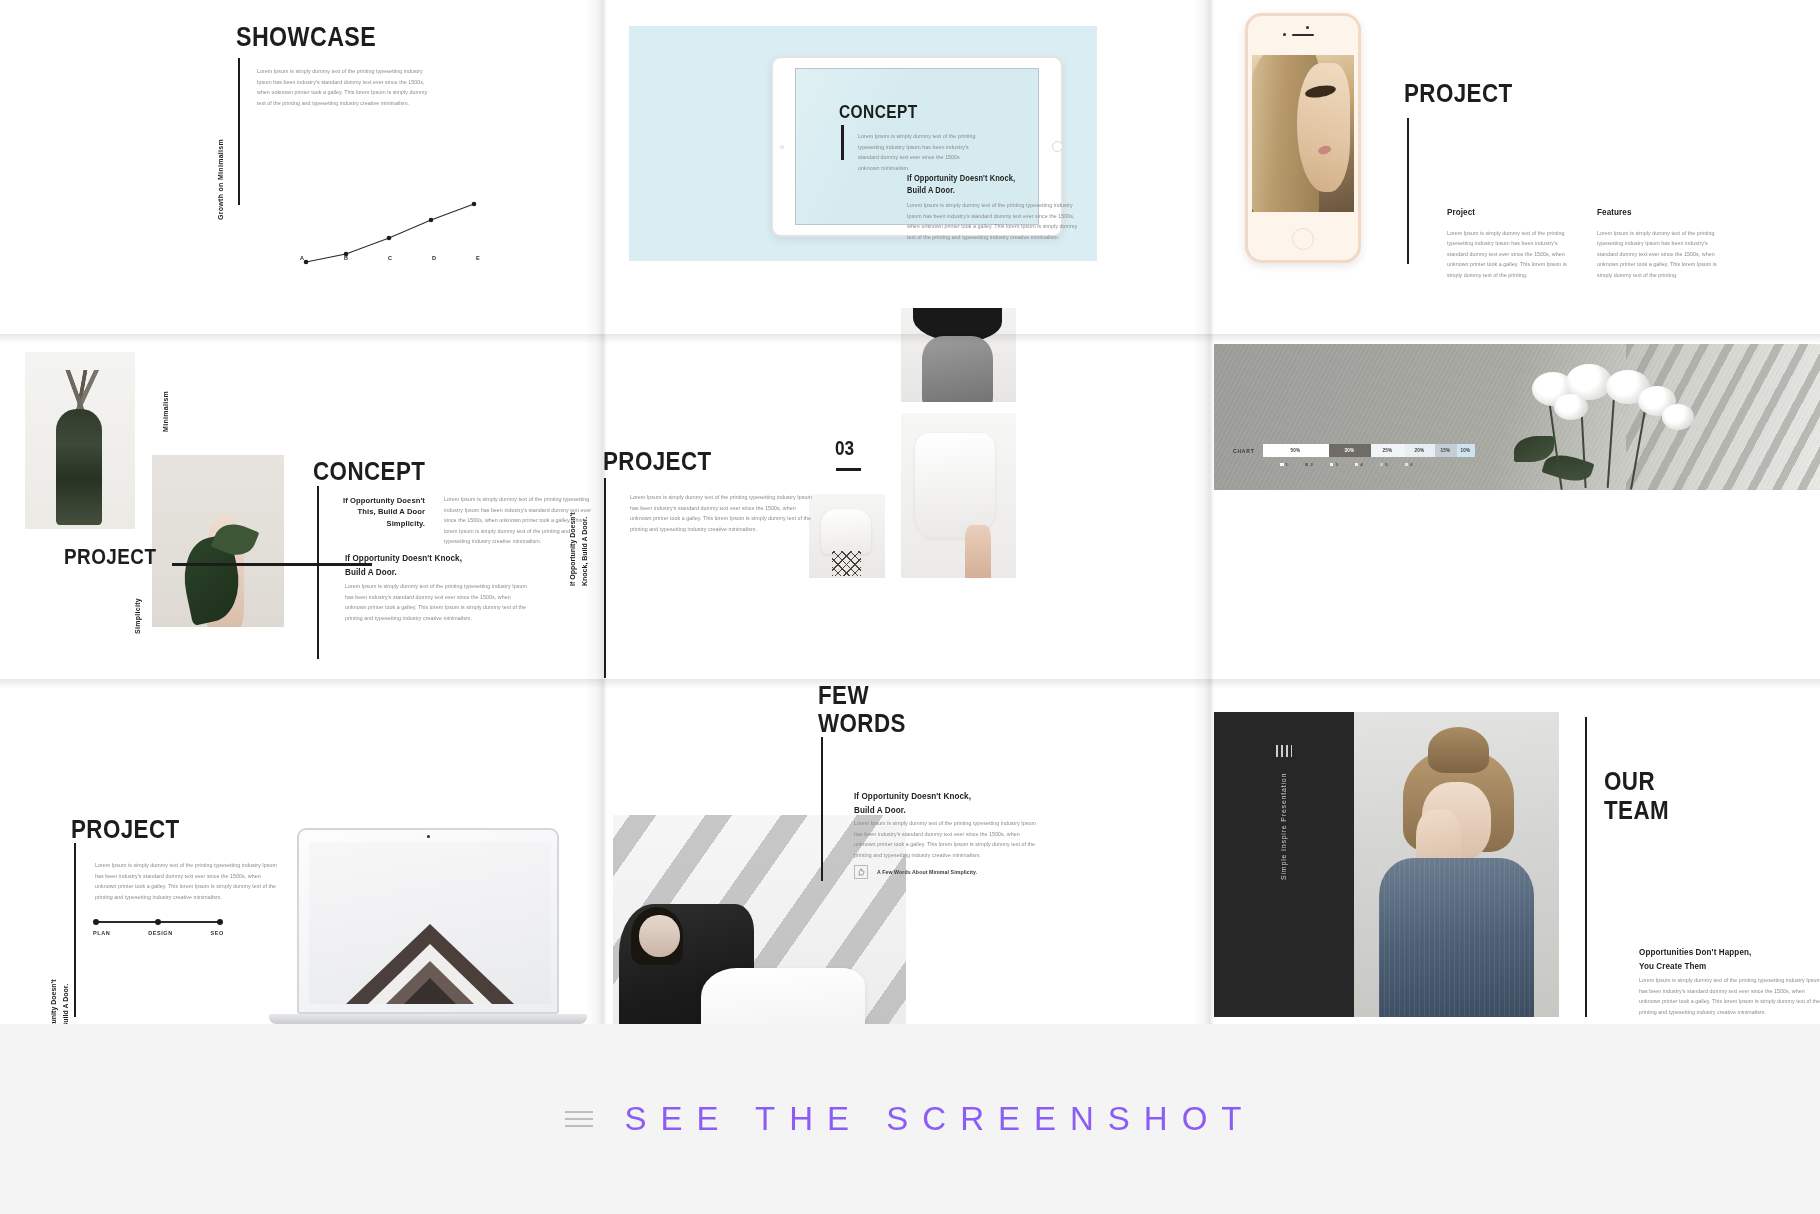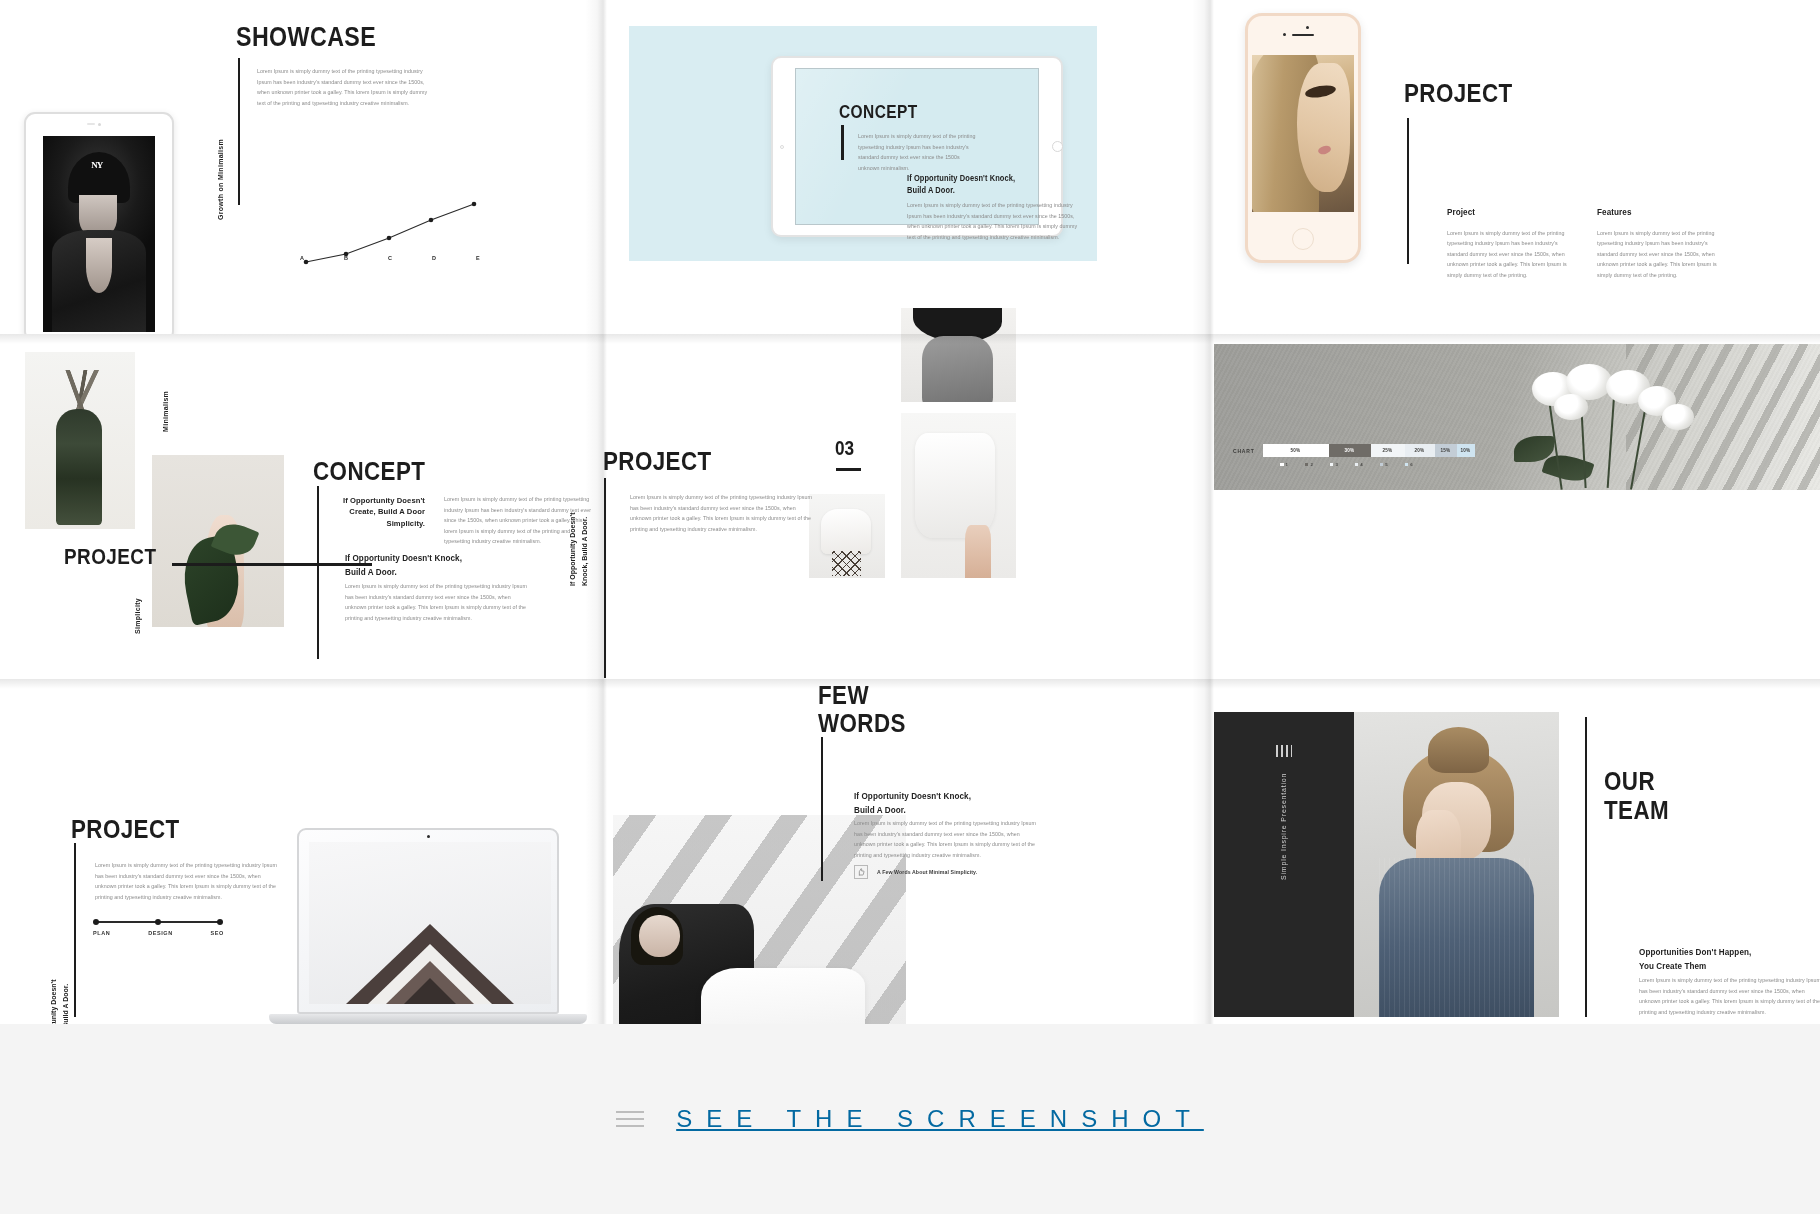--- a/index.html
+++ b/index.html
@@ -317,43 +317,31 @@
 
   
   .footer {
     position:absolute; left:0; top:1024px; width:1820px; height:190px;
     background:#f4f4f4; display:flex; align-items:center; justify-content:center; gap:32px;
   }
   .footer-ico { width:28px; height:20px; position:relative; }
   .footer-ico i { position:absolute; left:0; right:0; height:2px; background:#bdbdbd;}
   .footer-ico i:nth-child(1){ top:2px;} .footer-ico i:nth-child(2){ top:9px;} .footer-ico i:nth-child(3){ top:16px;}
   .footer-txt {
-    font-size:24px; font-weight:400; letter-spacing:14px; color:#0369a1;
+    font-size:33px; font-weight:400; letter-spacing:14px; color:#8b5cf6;
     font-family:"Liberation Sans","DejaVu Sans",sans-serif;
-    text-decoration:underline;
   }
 </style>
 </head>
 <body>
 
 <div class="page">
   <div class="grid">
 
     <div class="slide">
-      <div class="s1-tablet">
-        <div class="s1-cam"></div>
-        <div class="s1-spk"></div>
-        <div class="s1-screen">
-          <div class="s1-cap"></div>
-          <div class="s1-capny">NY</div>
-          <div class="s1-face"></div>
-          <div class="s1-body"></div>
-          <div class="s1-chest"></div>
-        </div>
-      </div>
       <div class="h-big s1-title">SHOWCASE</div>
       <div class="rule-v s1-rule"></div>
       <div class="body-txt s1-para">Lorem Ipsum is simply dummy text of the printing typesetting industry Ipsum has been industry's standard dummy text ever since the 1500s, when unknown printer took a galley. This lorem Ipsum is simply dummy text of the printing and typesetting industry creative minimalism.</div>
       <div class="vert s1-vlabel">Growth on Minimalism</div>
 
       <svg class="s1-chart" viewBox="0 0 180 78">
         <polyline points="6,70 46,62 89,46 131,28 174,12" fill="none" stroke="#2b2b2b" stroke-width="1.1"></polyline>
         <circle cx="6" cy="70" r="2.3" fill="#1d1d1d"></circle>
         <circle cx="46" cy="62" r="2.3" fill="#1d1d1d"></circle>
         <circle cx="89" cy="46" r="2.3" fill="#1d1d1d"></circle>
@@ -522,21 +510,21 @@
     <div class="body-txt s5-body">Lorem Ipsum is simply dummy text of the printing typesetting industry Ipsum has been industry's standard dummy text ever since the 1500s, when unknown printer took a galley. This lorem Ipsum is simply dummy text of the printing and typesetting industry creative minimalism.</div>
     <div class="s5-vert" style="writing-mode:vertical-rl;transform:rotate(180deg);font-weight:700;font-size:7px;color:#1d1d1d;line-height:1.7;">
       <span>If Opportunity Doesn't</span><br>
       <span>Knock, Build A Door.</span>
     </div>
     <div class="s5-num">03</div>
     <div class="s5-numline"></div>
 
     <div class="s6-q">
       <div class="h-mid">If Opportunity Doesn't</div>
-      <div class="h-mid">Create, Build A Door</div>
+      <div class="h-mid">This, Build A Door</div>
       <div class="h-mid">Simplicity.</div>
     </div>
     <div class="body-txt s6-p">Lorem Ipsum is simply dummy text of the printing typesetting industry Ipsum has been industry's standard dummy text ever since the 1500s, when unknown printer took a galley. This lorem Ipsum is simply dummy text of the printing and typesetting industry creative minimalism.</div>
     <div class="h-big s6-title">PROJECT</div>
     <div class="s6-line"></div>
 
     <div class="h-big s7-title">PROJECT</div>
     <div class="rule-v s7-rule"></div>
     <div class="body-txt s7-body">Lorem Ipsum is simply dummy text of the printing typesetting industry Ipsum has been industry's standard dummy text ever since the 1500s, when unknown printer took a galley. This lorem Ipsum is simply dummy text of the printing and typesetting industry creative minimalism.</div>
     <div class="s7-vert" style="writing-mode:vertical-rl;transform:rotate(180deg);font-weight:700;font-size:7px;color:#1d1d1d;line-height:1.7;">

